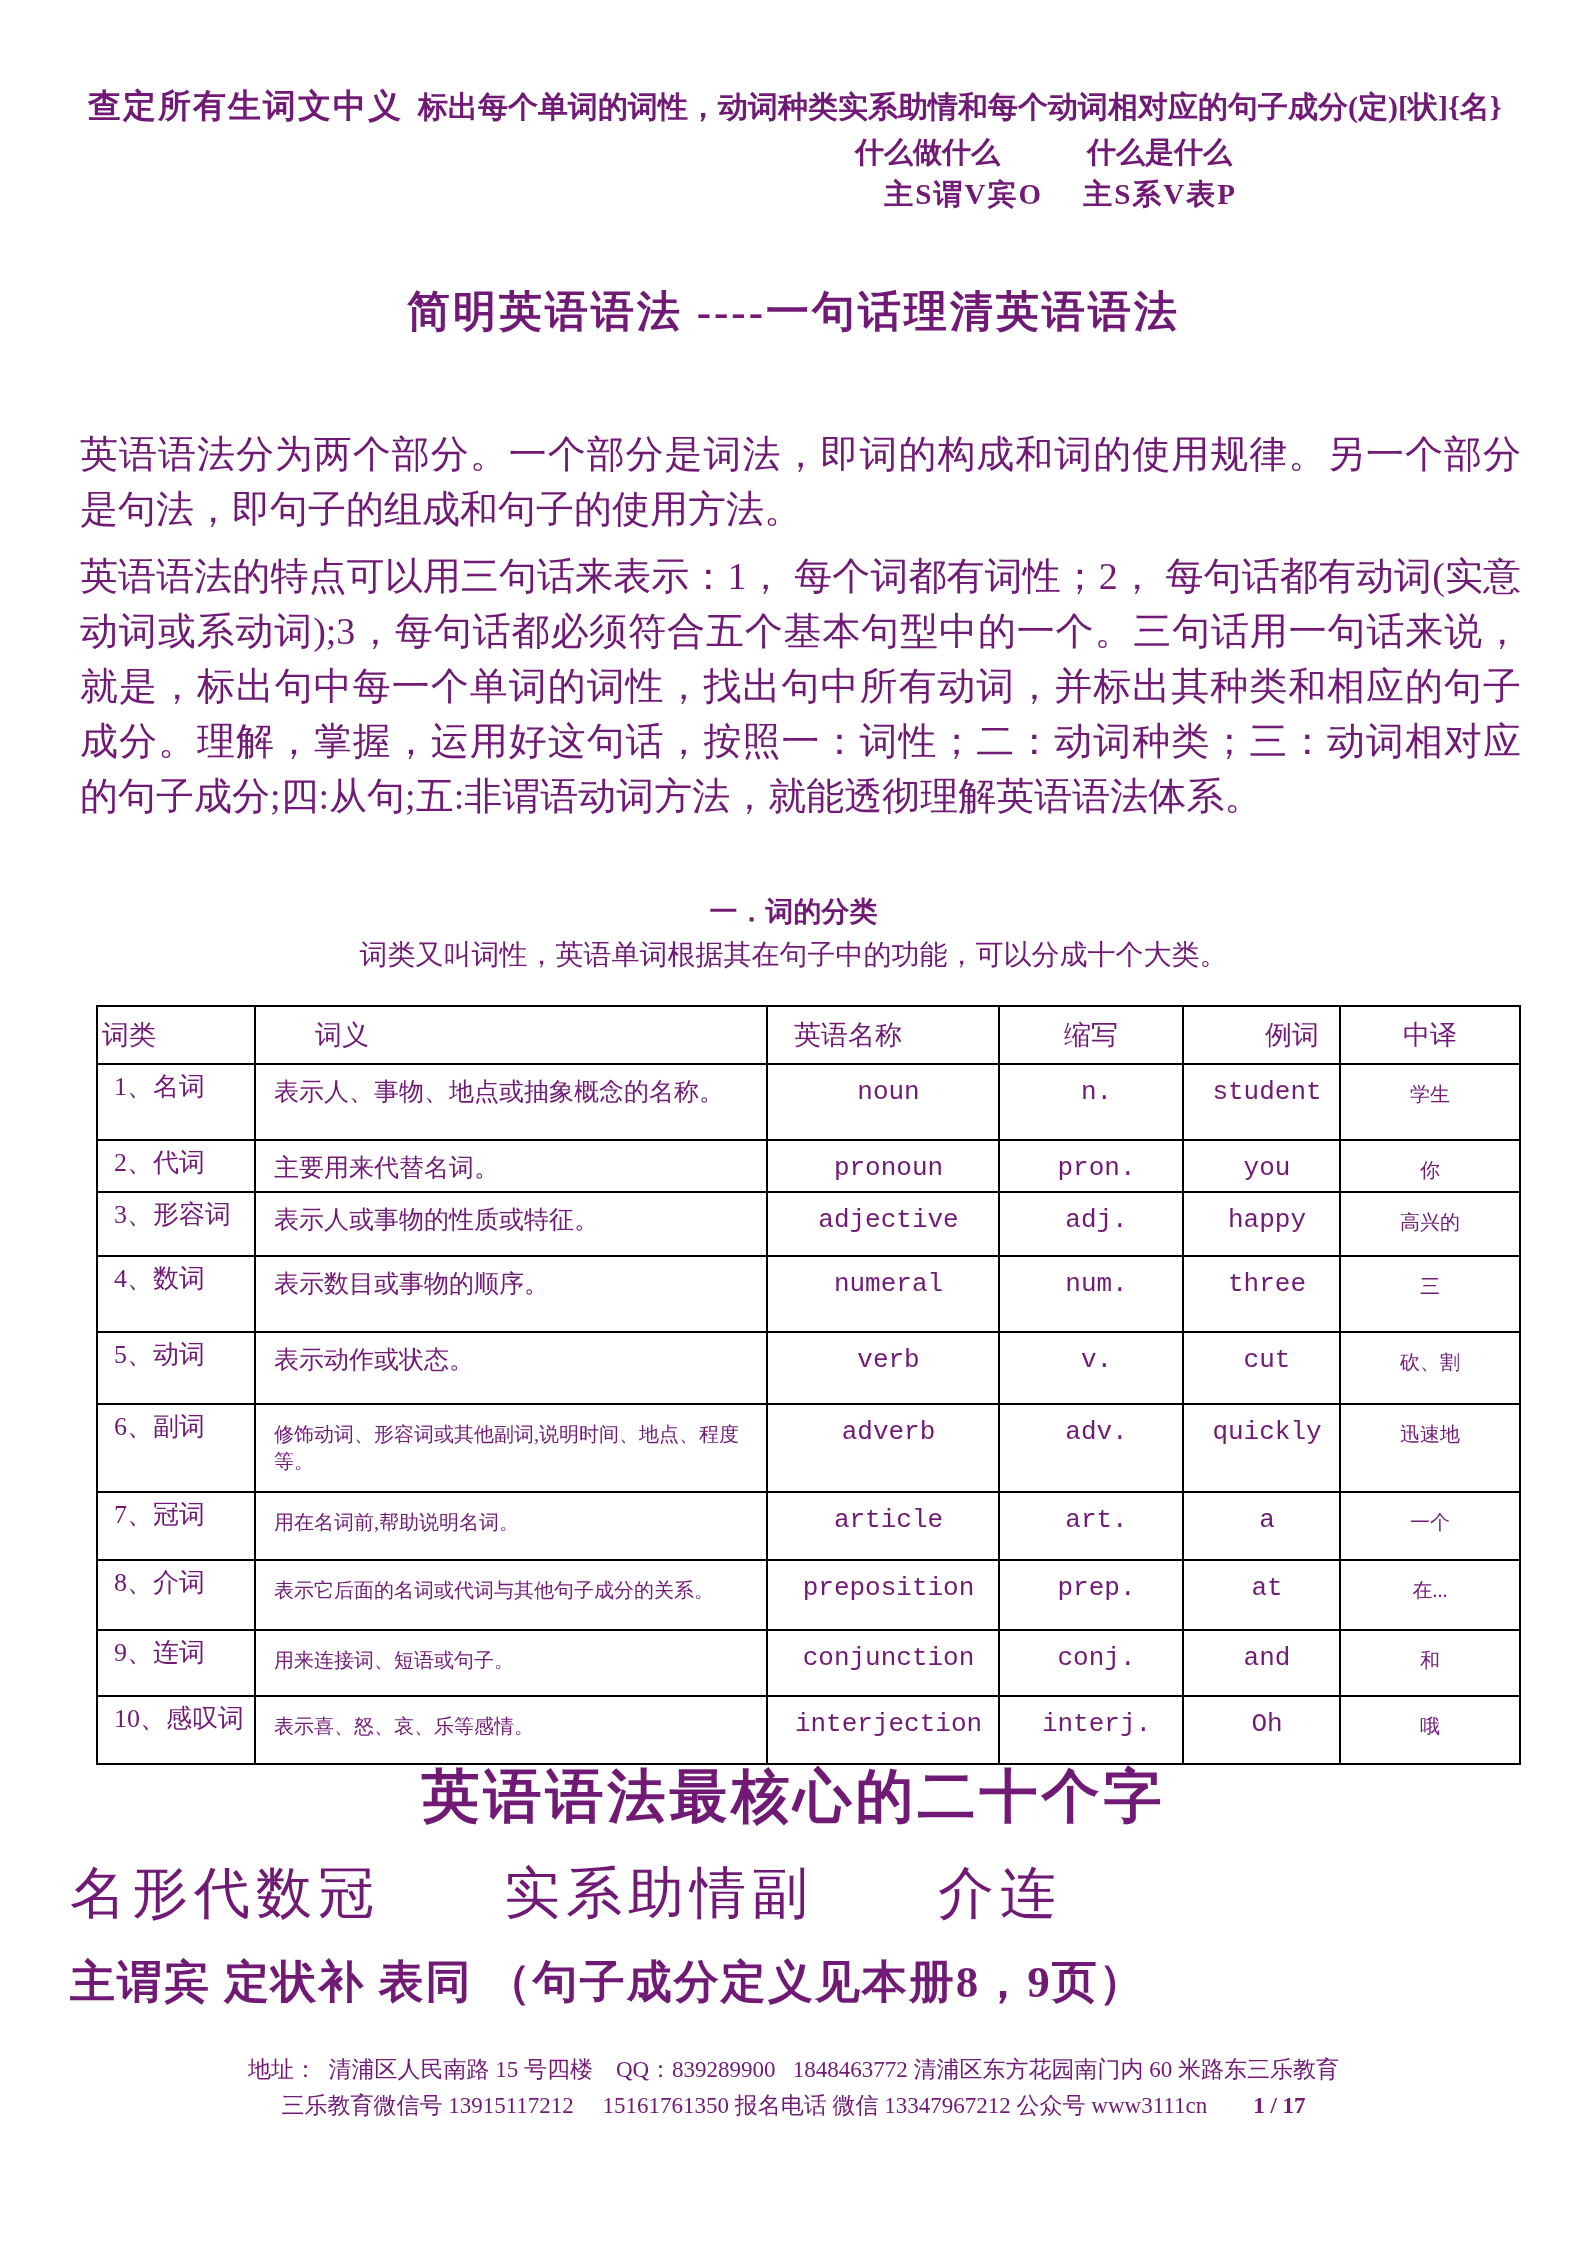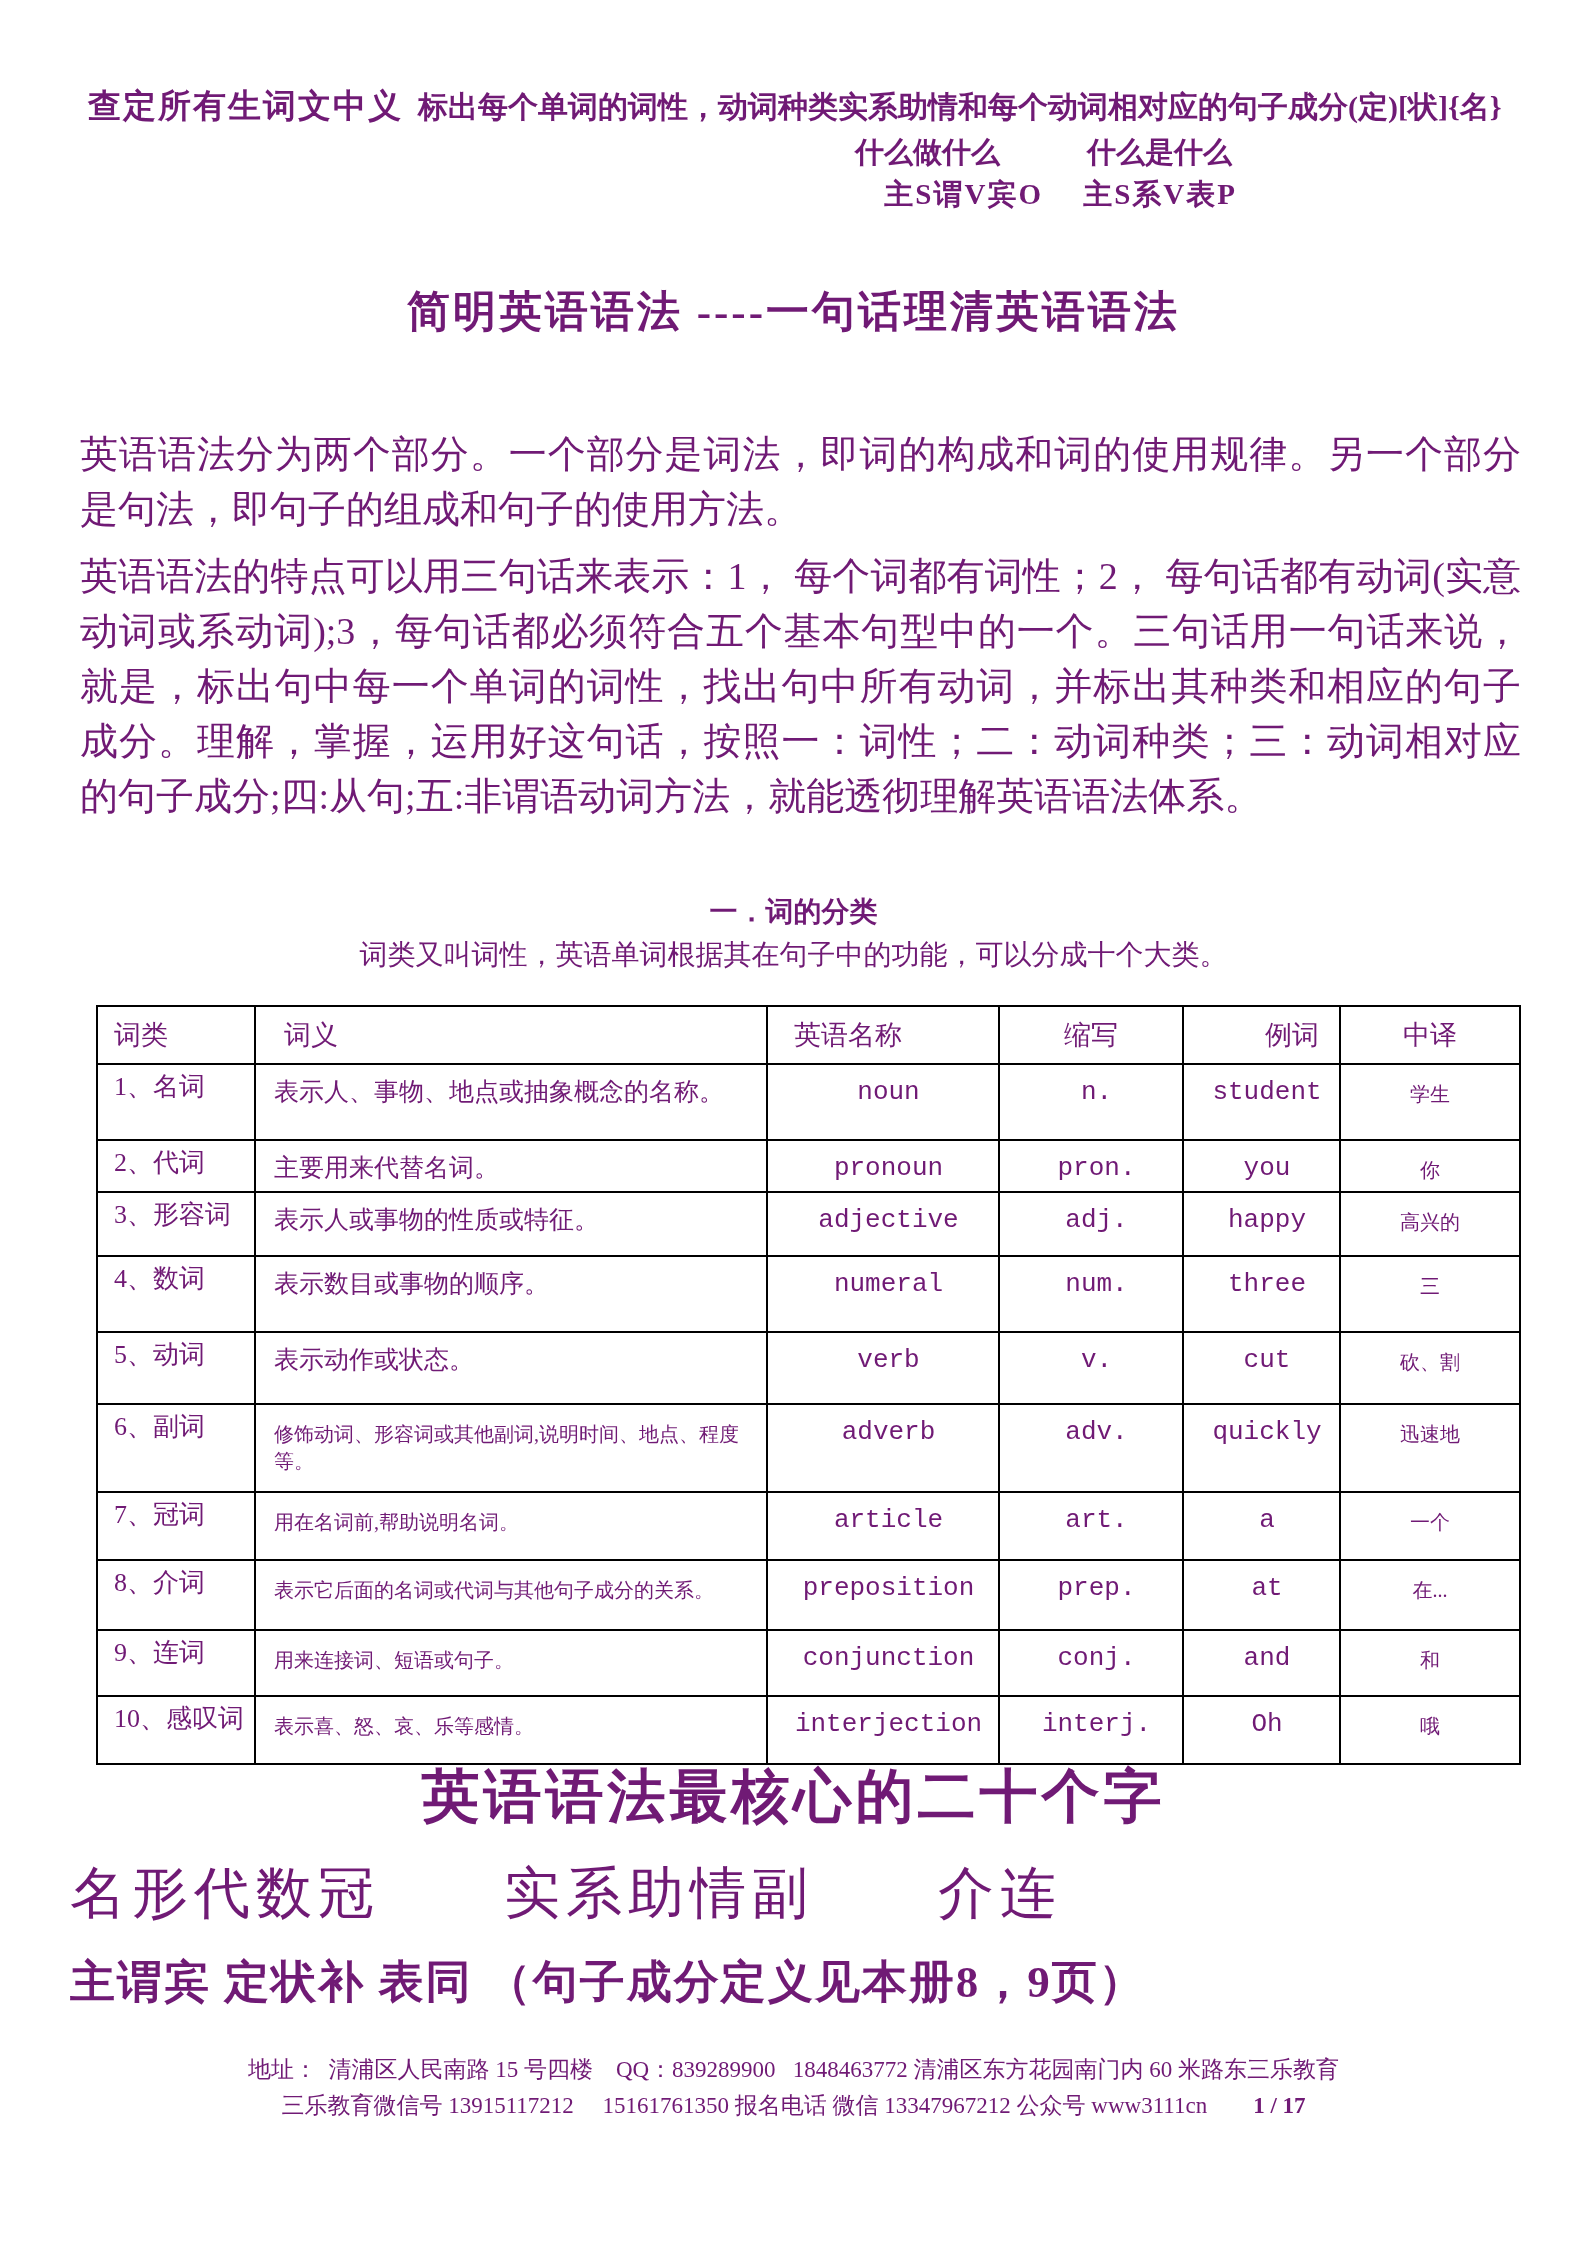--- a/index.html
+++ b/index.html
@@ -28,22 +28,22 @@
   .sec-sub{position:absolute;top:936px;left:0;width:100%;text-align:center;font-size:28px;}
   
   .pos-table{position:absolute;top:1005px;left:96px;border-collapse:collapse;table-layout:fixed;width:1423px;}
   .pos-table td{border:2px solid #000;vertical-align:top;overflow:hidden;}
   .pos-table .hd td{font-size:27px;padding-top:10px;padding-bottom:6px;}
   .c1{padding:4px 4px 0 16px;font-size:26px;white-space:nowrap;}
   .c2{padding:10px 8px 0 18px;font-size:25px;}
   .c2.small{font-size:20px;padding-top:16px;}
   .c3,.c4,.c5{font-family:"Liberation Mono","DejaVu Sans Mono",monospace;font-size:26px;text-align:center;padding-top:12px;padding-left:12px;}
   .c6{font-size:20px;text-align:center;padding-top:16px;}
-  .hd .h1{padding-left:16px;}
-  .hd .h2{padding-left:28px;}
+  .hd .h1{padding-left:4px;}
+  .hd .h2{padding-left:59px;}
   .hd .h3{padding-left:26px;}
   .hd .h4{text-align:center;}
   .hd .h5{text-align:right;padding-right:20px;}
   .hd .h6{text-align:center;}
   
   .core-title{position:absolute;top:1758px;left:0;width:100%;text-align:center;font-size:58px;font-weight:bold;letter-spacing:4px;}
   .core-words{position:absolute;top:1856px;left:70px;font-size:56px;font-weight:normal;letter-spacing:6px;white-space:pre-wrap;}
   .core-parts{position:absolute;top:1952px;left:70px;font-size:45px;font-weight:bold;letter-spacing:2px;white-space:pre-wrap;}
   
   .footer{position:absolute;top:2052px;left:0;width:100%;text-align:center;font-size:23px;line-height:36px;}

